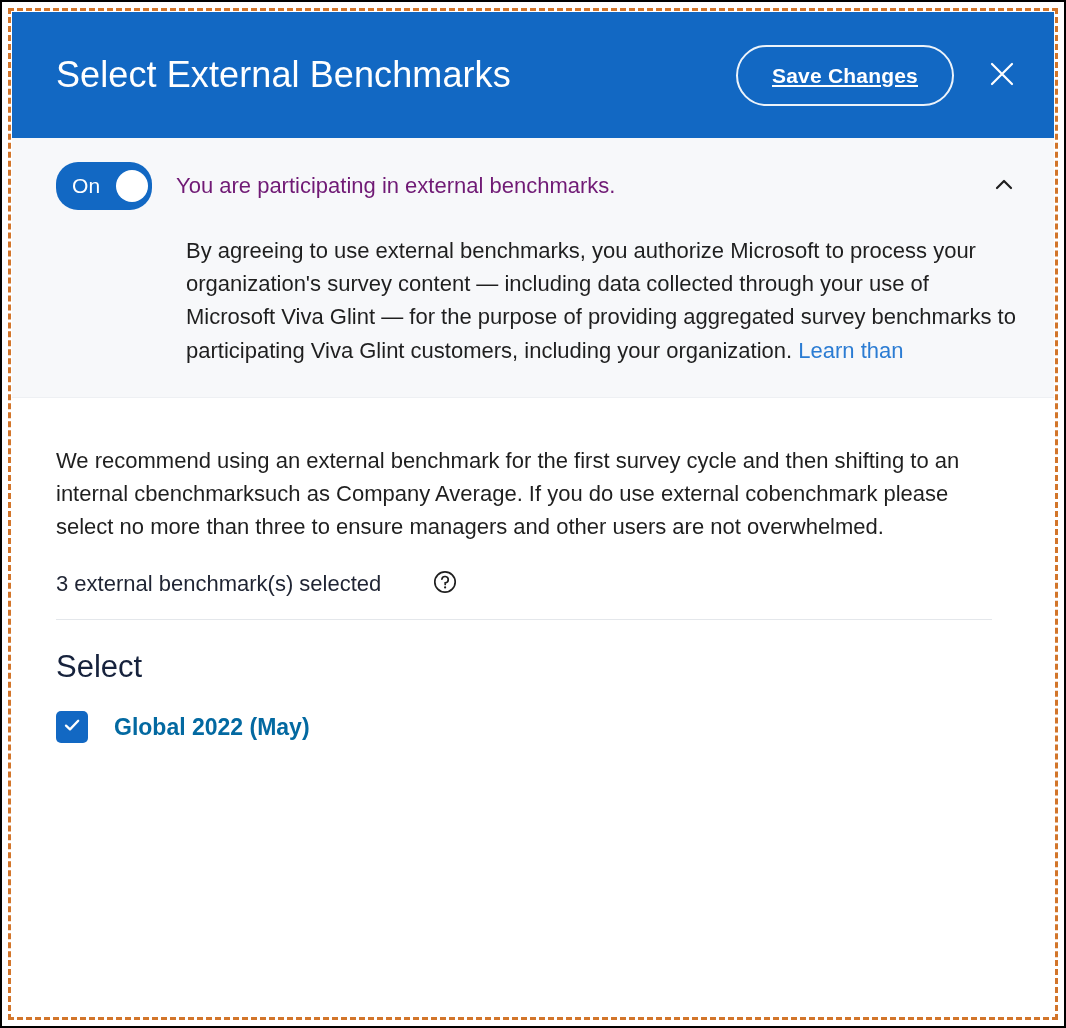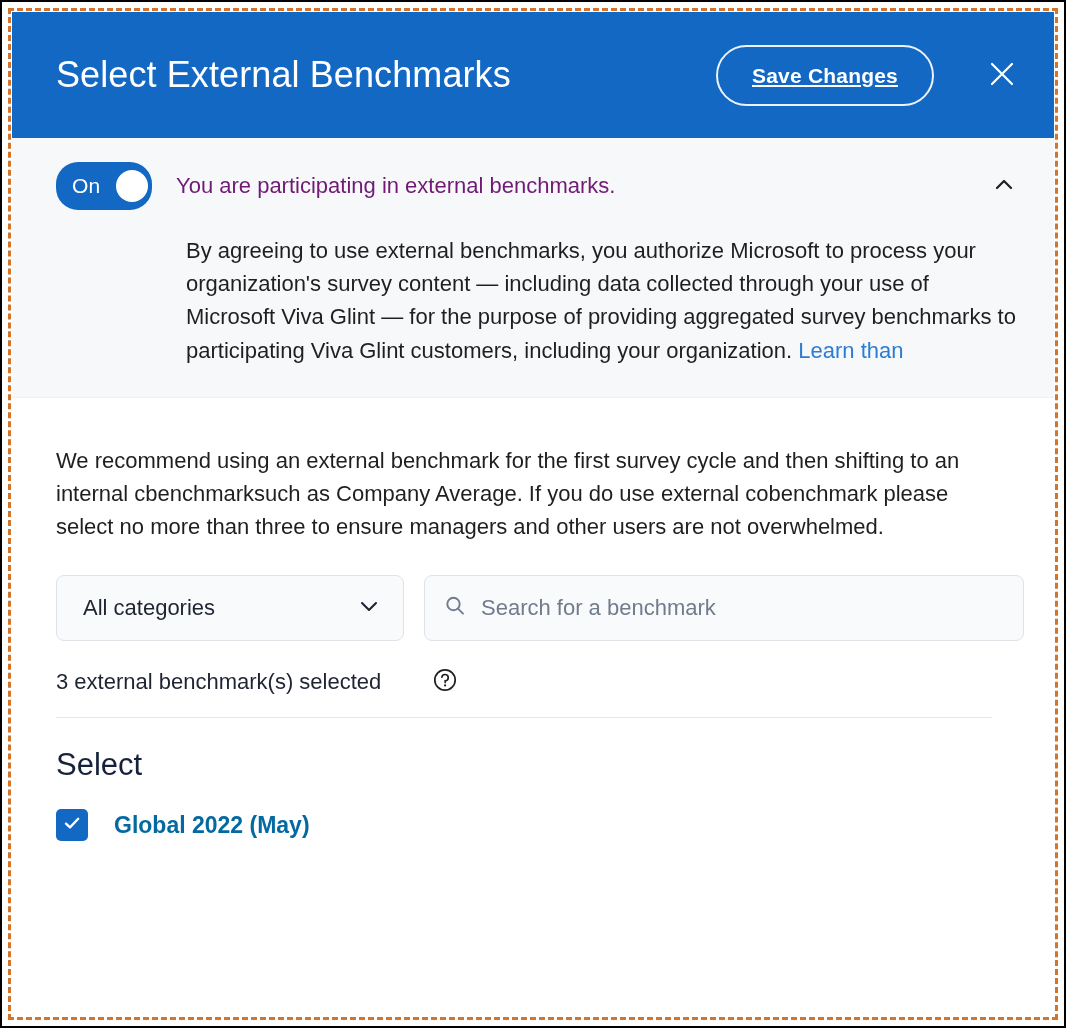--- a/index.html
+++ b/index.html
@@ -46,21 +46,20 @@
     overflow: hidden;
   }
 
   
   .modal-header {
     height: 126px;
     background: #1268c3;
     display: flex;
     align-items: center;
     padding: 0 30px 0 44px;
-    gap: 20px;
   }
   .modal-title {
     flex: 1 1 auto;
     color: #ffffff;
     font-size: 36px;
     font-weight: 400;
     letter-spacing: 0.1px;
     white-space: nowrap;
   }
   .save-button {
@@ -330,41 +329,20 @@
 
       <div class="consent-body">
         <span>By agreeing to use external benchmarks, you authorize Microsoft to process your organization's survey content — including data collected through your use of Microsoft Viva Glint — for the purpose of providing aggregated survey benchmarks to participating Viva Glint customers, including your organization. </span><a class="learn-more">Learn than</a>
       </div>
     </div>
 
     <div class="modal-body">
 
       <p class="recommend-text">We recommend using an external benchmark for the first survey cycle and then shifting to an internal cbenchmarksuch as Company Average. If you do use external cobenchmark please select no more than three to ensure managers and other users are not overwhelmed.</p>
 
-      <div class="filter-row">
-
-        <div class="category-select">
-          <span class="category-select-label">All categories</span>
-          <span>
-            <svg width="24" height="24" viewBox="0 0 24 24" aria-hidden="true">
-              <path d="M5 9 L12 16 L19 9" stroke="#1f2433" stroke-width="2.1" fill="none" stroke-linecap="round" stroke-linejoin="round"></path>
-            </svg>
-          </span>
-        </div>
-
-        <div class="search-box">
-          <span>
-            <svg width="24" height="24" viewBox="0 0 24 24" aria-hidden="true">
-              <circle cx="10.5" cy="10" r="6.2" stroke="#707b8c" stroke-width="1.9" fill="none"></circle>
-              <path d="M15.2 14.8 L20 19.6" stroke="#707b8c" stroke-width="1.9" fill="none" stroke-linecap="round"></path>
-            </svg>
-          </span>
-          <input class="search-input" type="text" placeholder="Search for a benchmark" style="">
-        </div>
-      </div>
 
       <div class="selected-row">
         <span class="selected-count">3 external benchmark(s) selected</span>
         <button class="help-icon-btn">
           <span>
             <svg width="26" height="26" viewBox="0 0 26 26" aria-hidden="true">
               <circle cx="13" cy="13" r="10.2" stroke="#1f1f1f" stroke-width="1.7" fill="none"></circle>
               <path d="M9.9 10.1 a3.2 3.2 0 1 1 3.3 3.8 v1.6" stroke="#1f1f1f" stroke-width="1.7" fill="none" stroke-linecap="round"></path>
               <circle cx="13.1" cy="18.4" r="1.1" fill="#1f1f1f"></circle>
             </svg>

